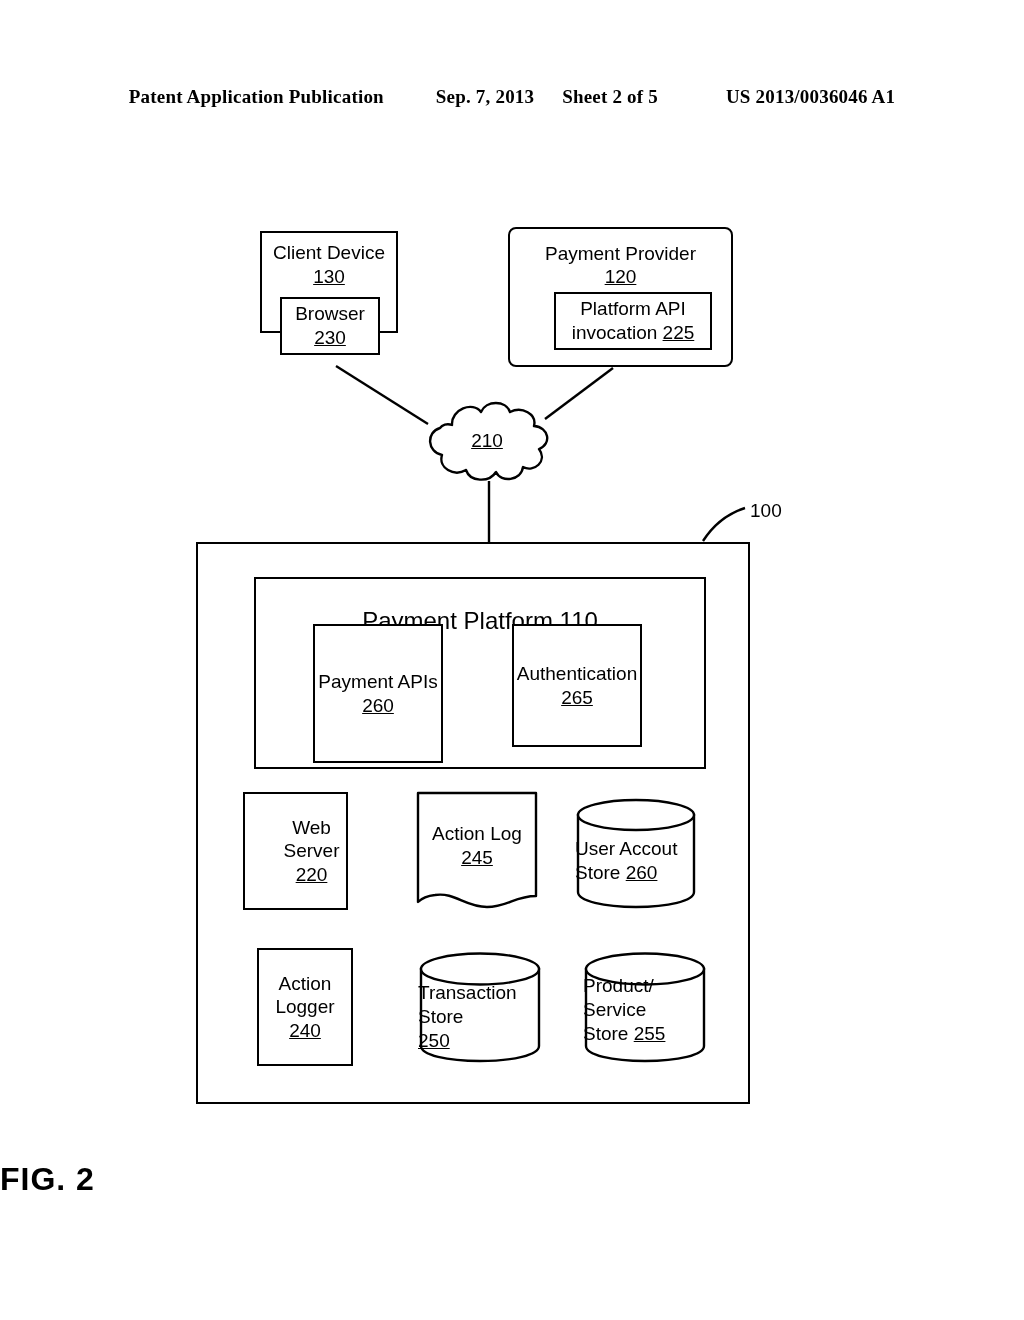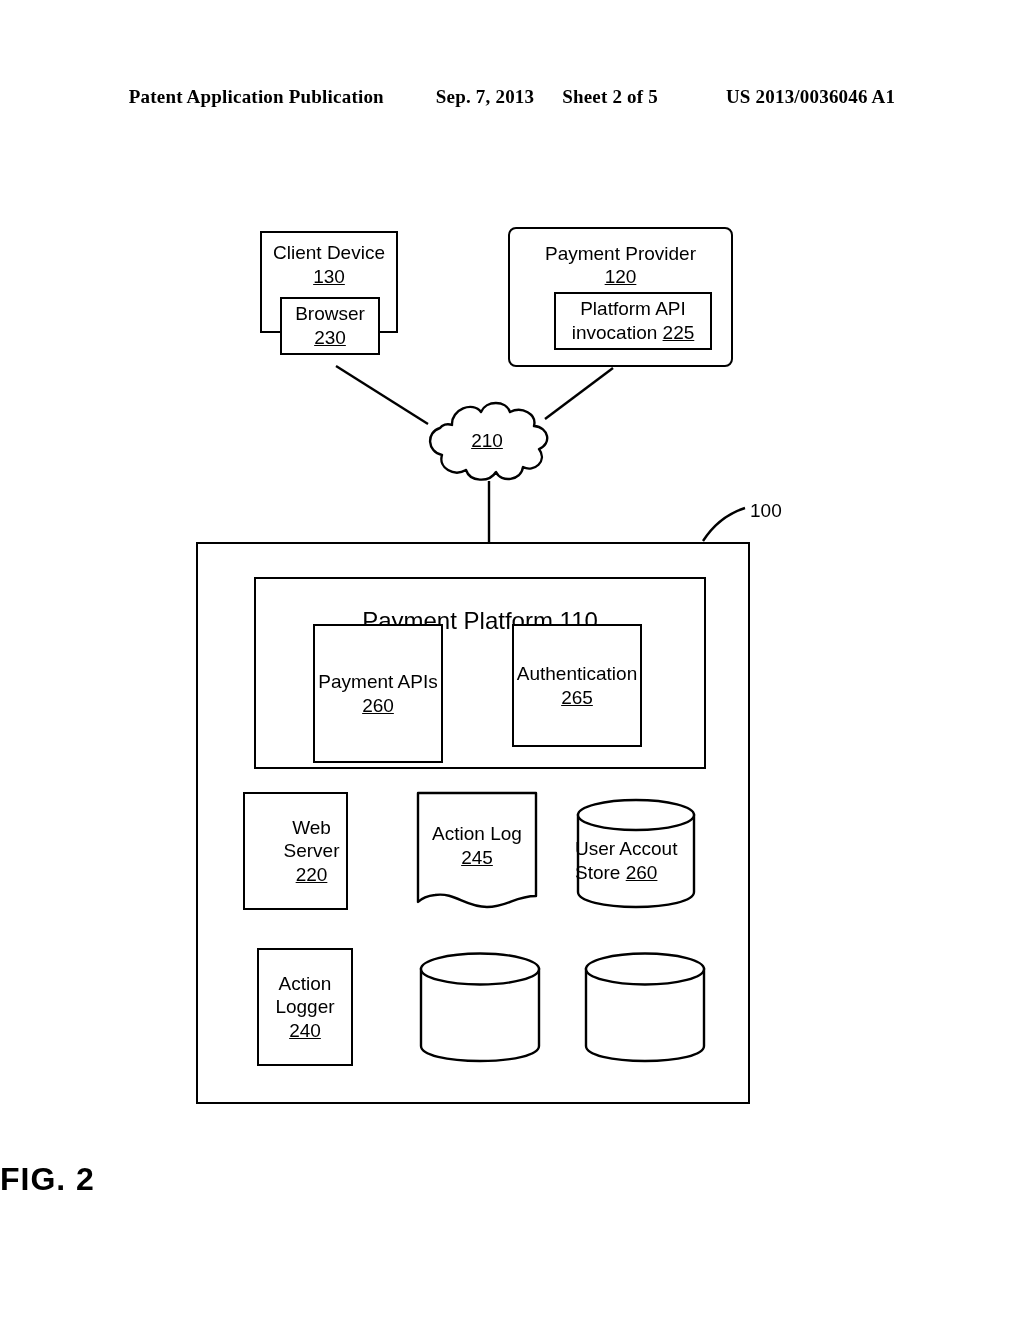--- a/index.html
+++ b/index.html
@@ -292,22 +292,33 @@
   <span>Action</span>
   <span>Logger</span>
   <span class="ref">240</span>
 </div>
 
 <div class="cyl" id="transaction-store">
   <svg width="124" height="115" viewBox="0 0 124 115">
     <path d="M 3 19 L 3 96 C 3 105, 29 111, 62 111 C 95 111, 121 105, 121 96 L 121 19 Z" fill="#ffffff" stroke="#000000" stroke-width="2.4"></path>
     <ellipse cx="62" cy="19" rx="59" ry="15.5" fill="#ffffff" stroke="#000000" stroke-width="2.4"></ellipse>
   </svg>
+  <div class="cyl-text">
+    <span>Transaction</span><br>
+    <span>Store</span><br>
+    <span class="ref">250</span>
+  </div>
 </div>
 
 <div class="cyl" id="product-service-store">
   <svg width="124" height="115" viewBox="0 0 124 115">
     <path d="M 3 19 L 3 96 C 3 105, 29 111, 62 111 C 95 111, 121 105, 121 96 L 121 19 Z" fill="#ffffff" stroke="#000000" stroke-width="2.4"></path>
     <ellipse cx="62" cy="19" rx="59" ry="15.5" fill="#ffffff" stroke="#000000" stroke-width="2.4"></ellipse>
   </svg>
+  <div class="cyl-text">
+    <span>Product/</span><br>
+    <span>Service</span><br>
+    <span>Store</span>
+    <span class="ref">255</span>
+  </div>
 </div>
 
 <div id="fig-caption">FIG. 2</div>
 
 </body></html>

